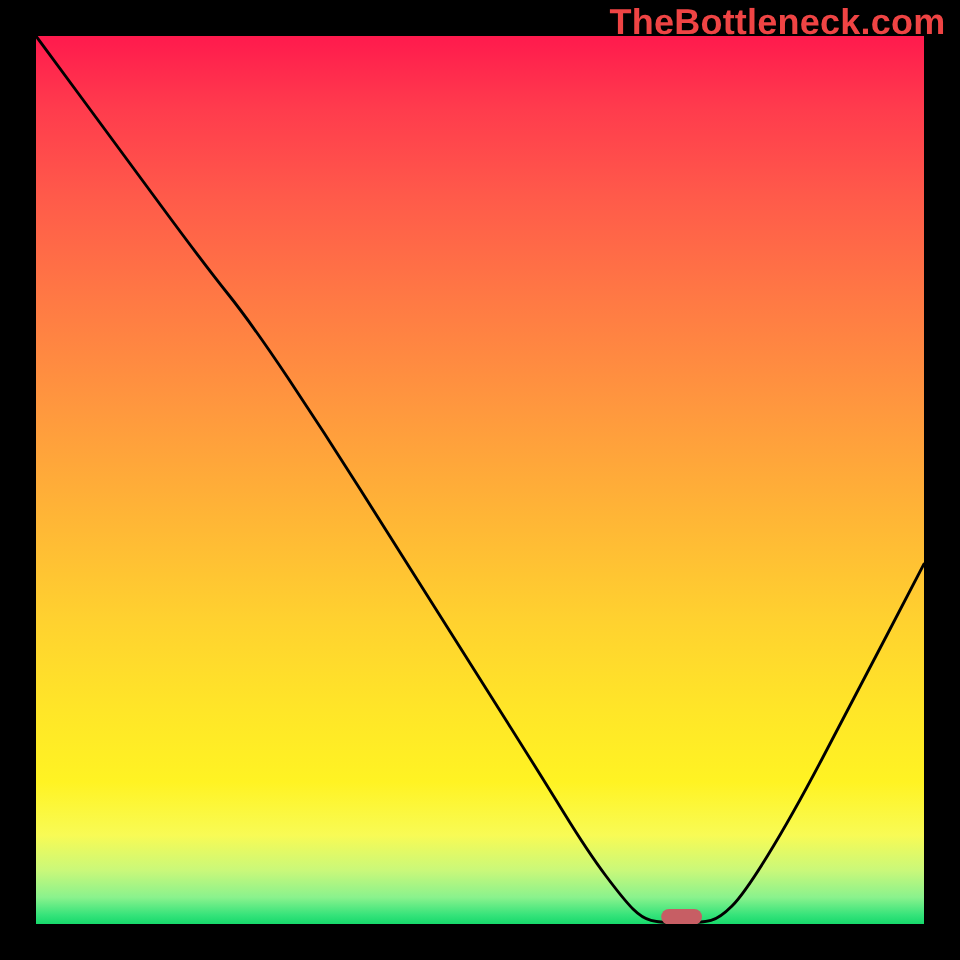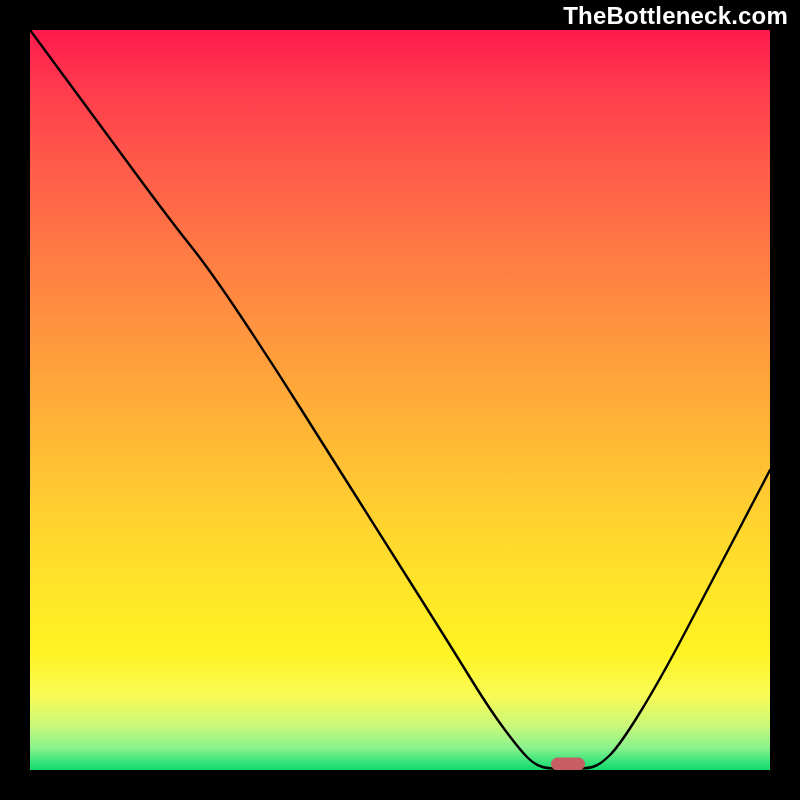--- a/index.html
+++ b/index.html
@@ -14,23 +14,23 @@
   .frame {
     position: relative;
     width: 800px;
     height: 800px;
     background: #000;
   }
   .watermark {
     position: absolute;
     top: 2px;
     right: 12px;
-    font-size: 24px;
+    font-size: 30px;
     font-weight: 600;
-    color: #ffffff;
+    color: #ef4444;
     letter-spacing: 0.2px;
     z-index: 20;
     user-select: none;
   }
   .plot-area {
     position: absolute;
     left: 30px;
     top: 30px;
     width: 740px;
     height: 740px;

